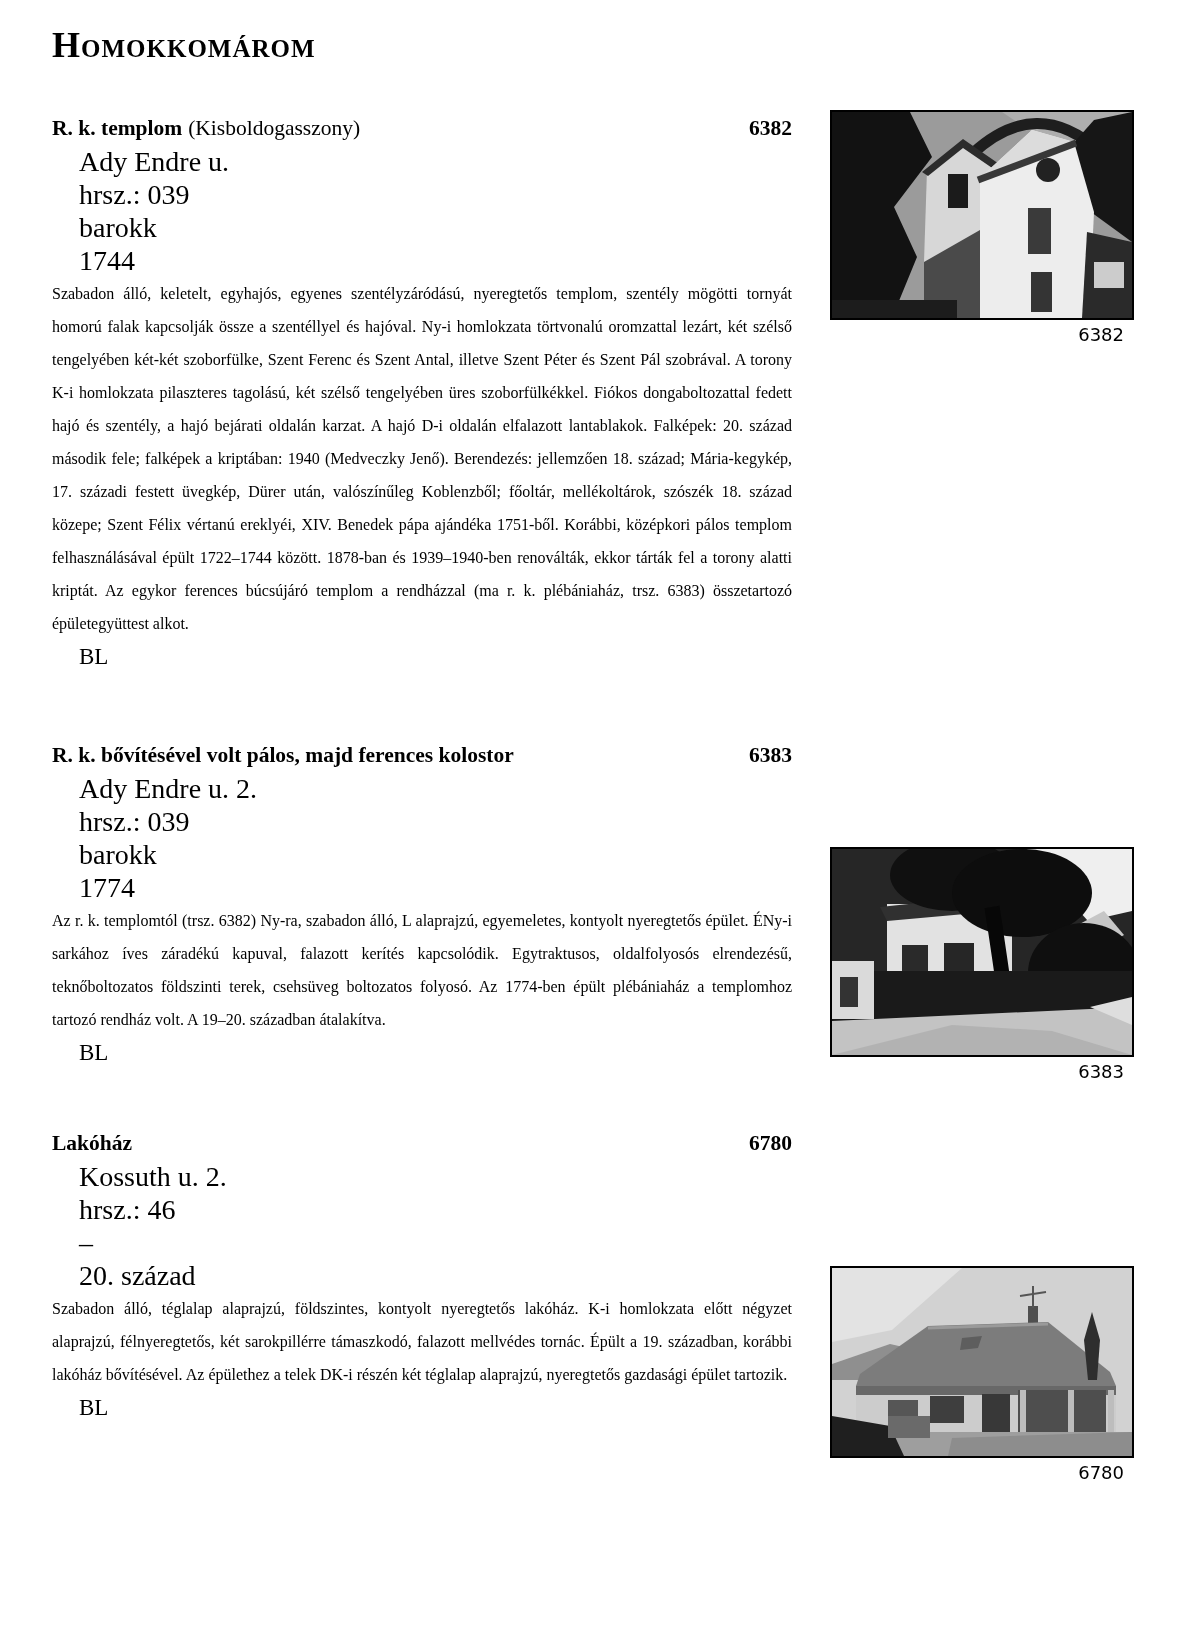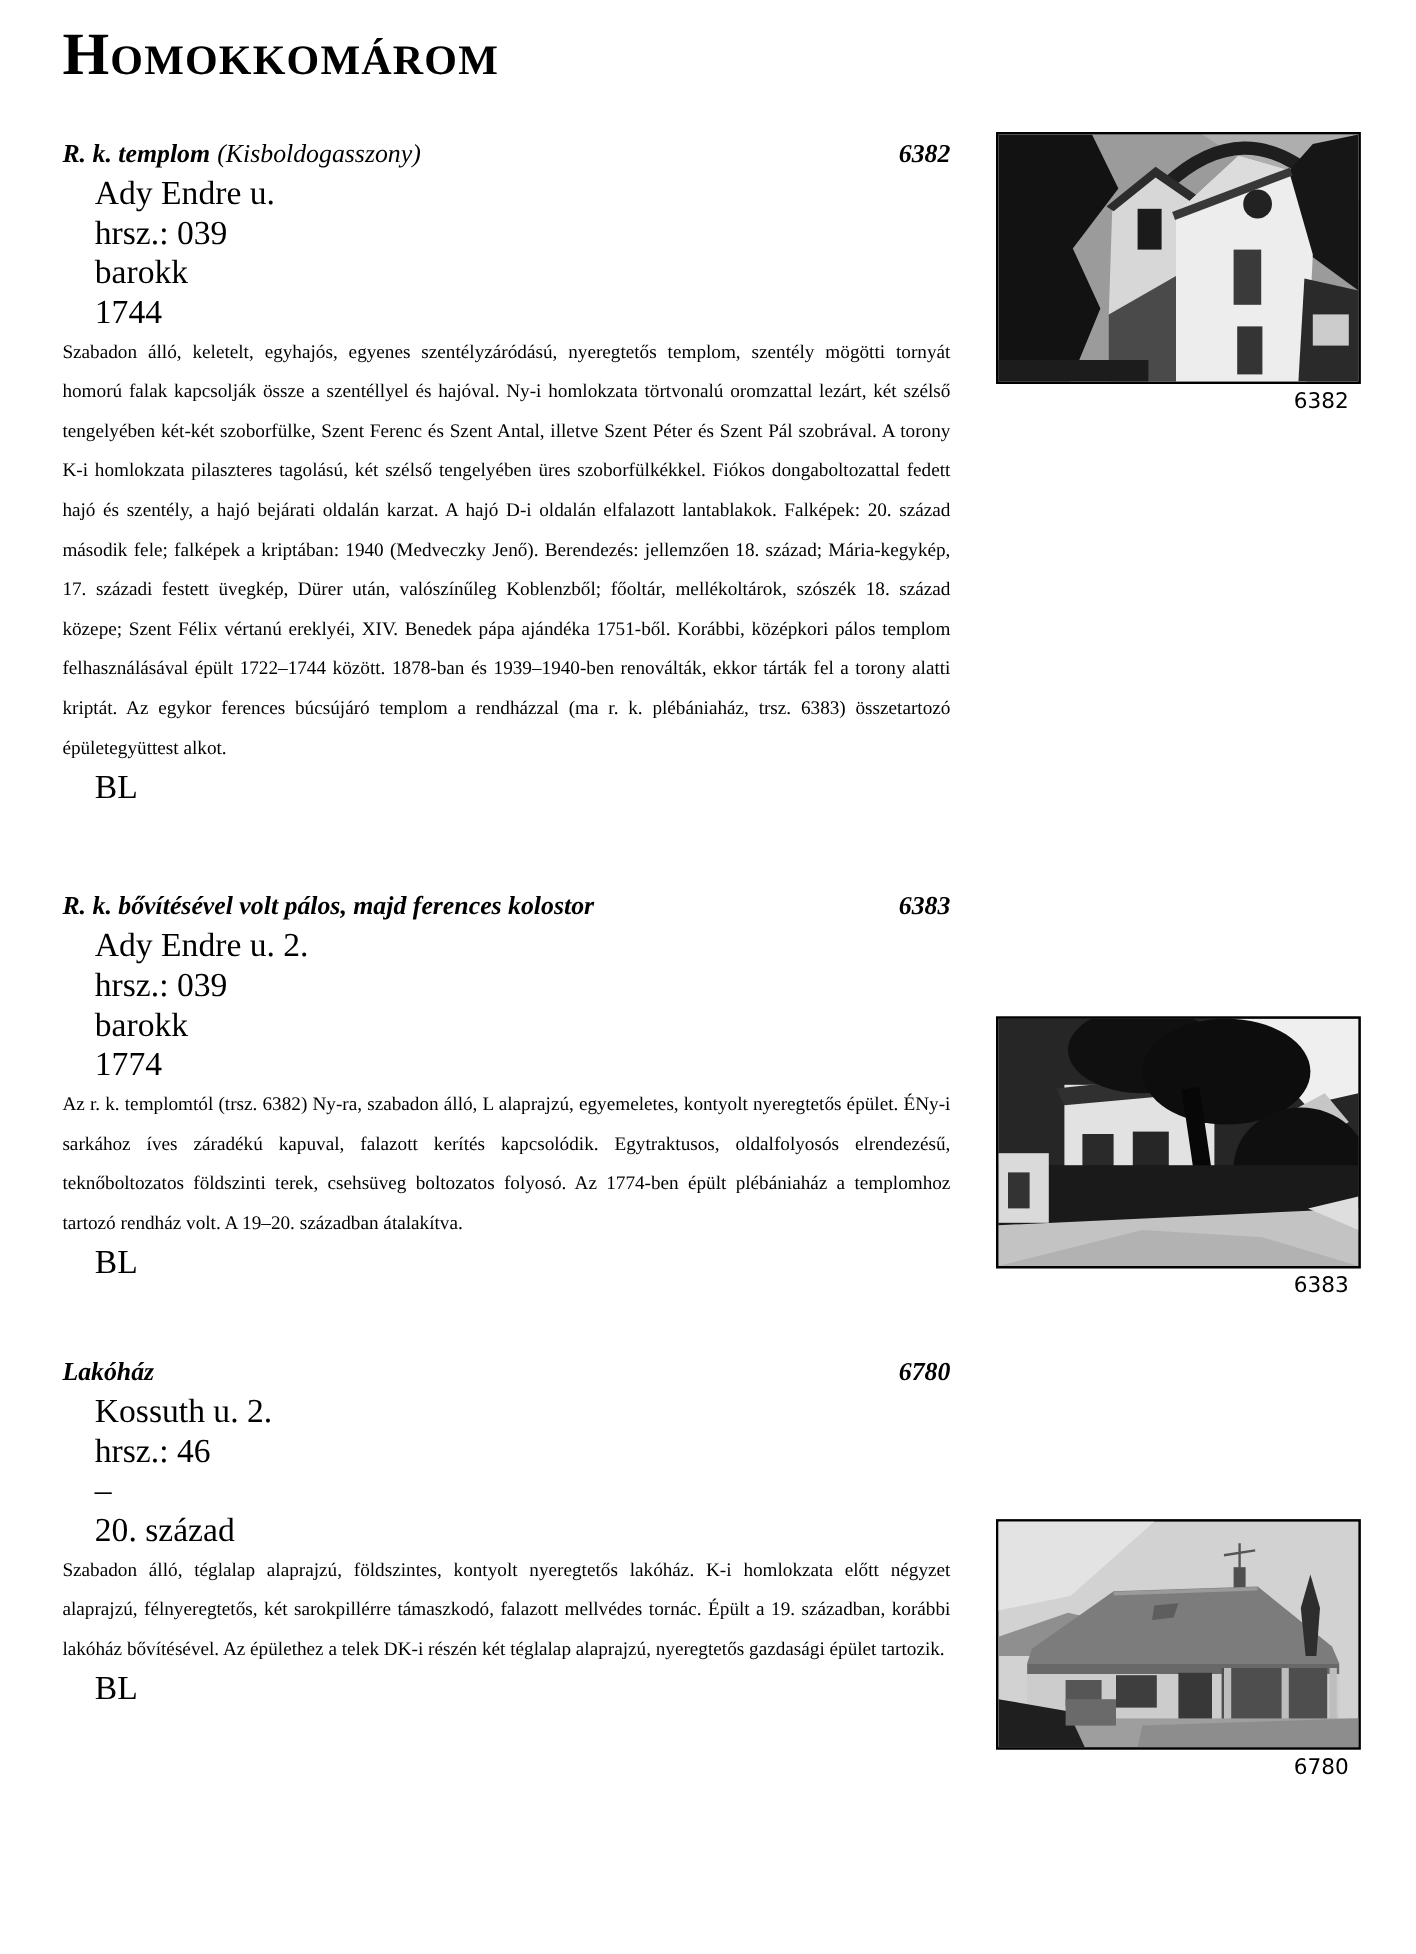--- a/index.html
+++ b/index.html
@@ -15,39 +15,38 @@
   }
 
   .text-col {
     position: absolute;
     left: 52px;
     top: 24px;
     width: 740px;
   }
 
   .page-title {
-    font-size: 50px;
+    font-size: 36px;
     line-height: 42px;
     font-weight: 700;
     font-variant: small-caps;
     letter-spacing: 1px;
     margin: 0 0 46px 0;
   }
 
   .entry { position: relative; }
   .entry-2 { margin-top: 66px; }
   .entry-3 { margin-top: 58px; }
 
   .entry-heading {
     display: flex;
     justify-content: space-between;
     align-items: baseline;
     font-size: 21.5px;
     line-height: 33px;
-    font-style: italic;
   }
   .heading-left { }
   .heading-title { font-weight: 700; }
   .heading-suffix { font-weight: 400; margin-left: 6px; }
   .entry-number { font-weight: 700; }
 
   .meta-line {
     padding-left: 27px;
     font-size: 28px;
     line-height: 33px;
@@ -56,21 +55,21 @@
   .entry-body {
     font-size: 16px;
     line-height: 33px;
     text-align: justify;
     text-justify: inter-word;
     margin: 0;
   }
 
   .signature {
     padding-left: 27px;
-    font-size: 28px;
+    font-size: 23px;
     line-height: 33px;
   }
 
   
   .fig {
     position: absolute;
     left: 830px;
     width: 304px;
   }
   .fig-1 { top: 110px; }

